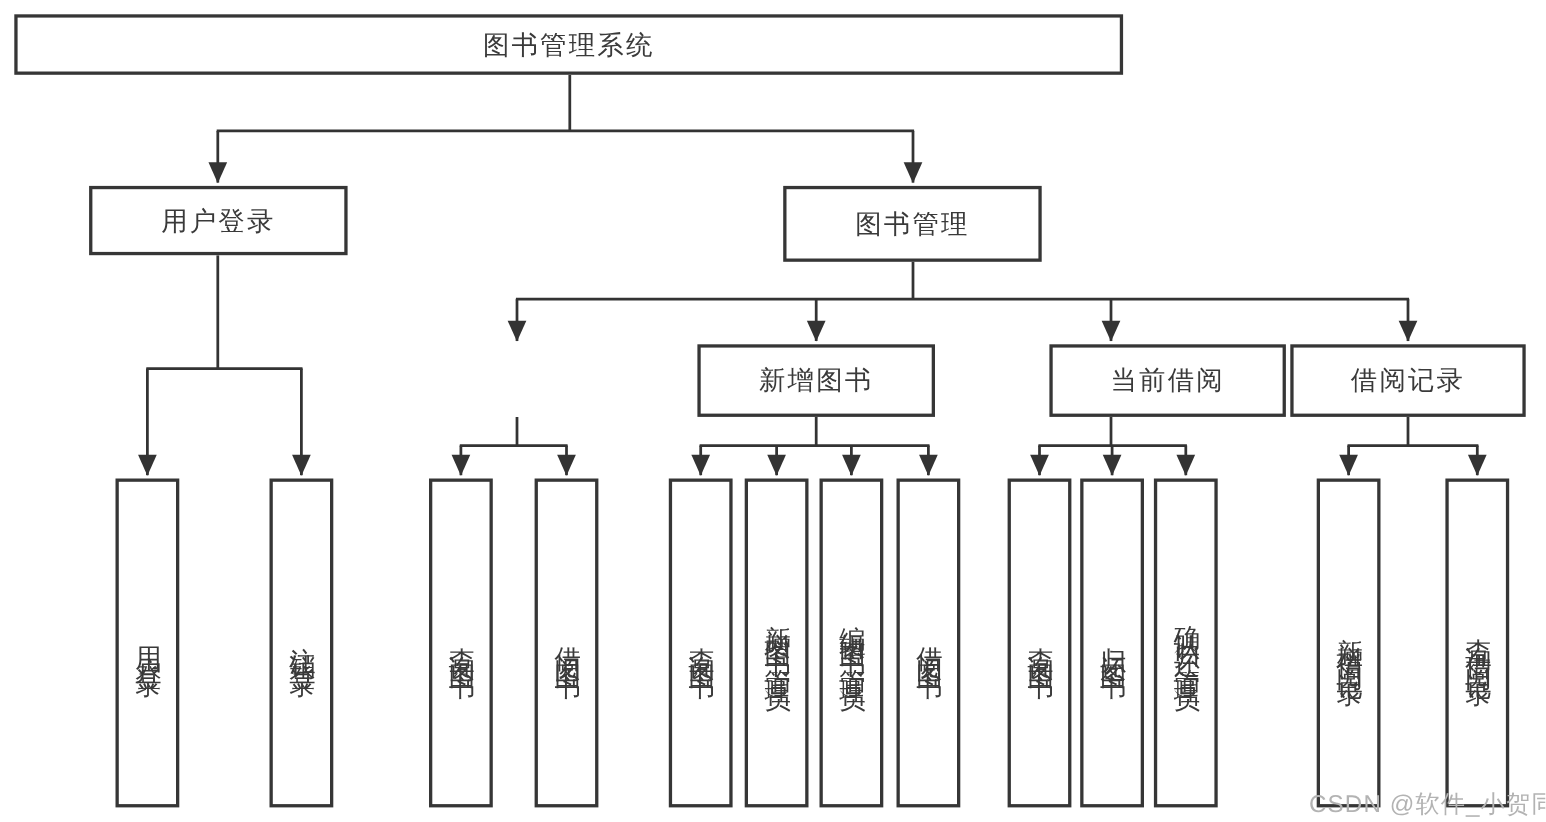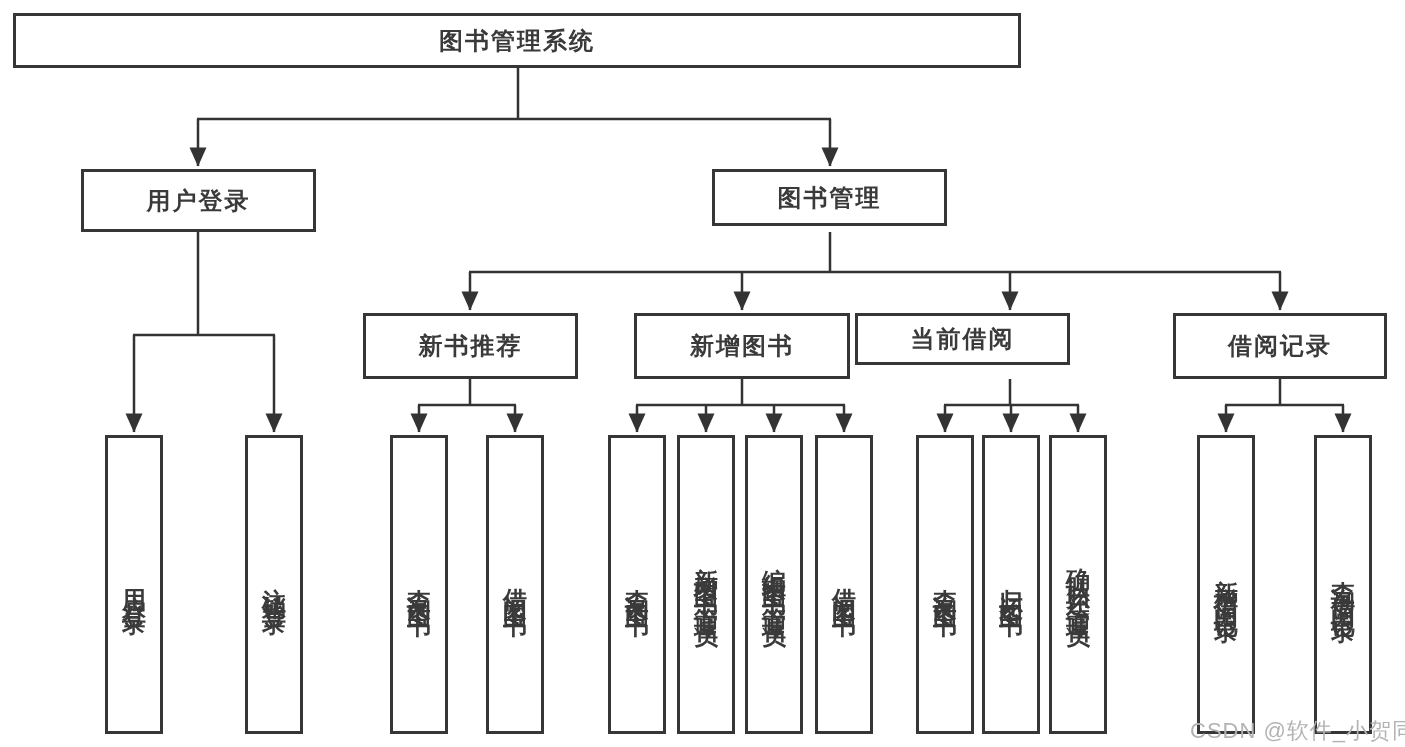--- a/index.html
+++ b/index.html
@@ -33,21 +33,20 @@
   .box{
     position:absolute;
     box-sizing:border-box;
     background:var(--box-fill);
     border:3px solid var(--border);
     display:flex;
     align-items:center;
     justify-content:center;
     color:var(--text);
     font-size:24px;
-    font-weight:bold;
   }
   .h-box span{
     letter-spacing:2px;
     white-space:nowrap;
   }
   .v-box{
     top:435px;
     width:58px;
     height:299px;
   }
@@ -127,31 +126,28 @@
     </g>
   </svg>
 
   <div class="box h-box" style="left:13px;top:13px;width:1008px;height:55px">
     <span>图书管理系统</span>
   </div>
 
   <div class="box h-box" style="left:81px;top:169px;width:235px;height:63px">
     <span>用户登录</span>
   </div>
-  <div class="box h-box" style="left:712px;top:169px;width:235px;height:57px">
+  <div class="box h-box" style="left:712px;top:169px;width:235px;height:69px">
     <span>图书管理</span>
   </div>
 
-  <div class="box h-box" style="left:363px;top:313px;width:215px;height:66px">
-    <span>新书推荐</span>
-  </div>
   <div class="box h-box" style="left:634px;top:313px;width:216px;height:66px">
     <span>新增图书</span>
   </div>
-  <div class="box h-box" style="left:855px;top:313px;width:215px;height:52px">
+  <div class="box h-box" style="left:954px;top:313px;width:215px;height:66px">
     <span>当前借阅</span>
   </div>
   <div class="box h-box" style="left:1173px;top:313px;width:214px;height:66px">
     <span>借阅记录</span>
   </div>
 
   <div class="box v-box" style="left:105px">
     <span>用户登录</span>
   </div>
   <div class="box v-box" style="left:245px">

